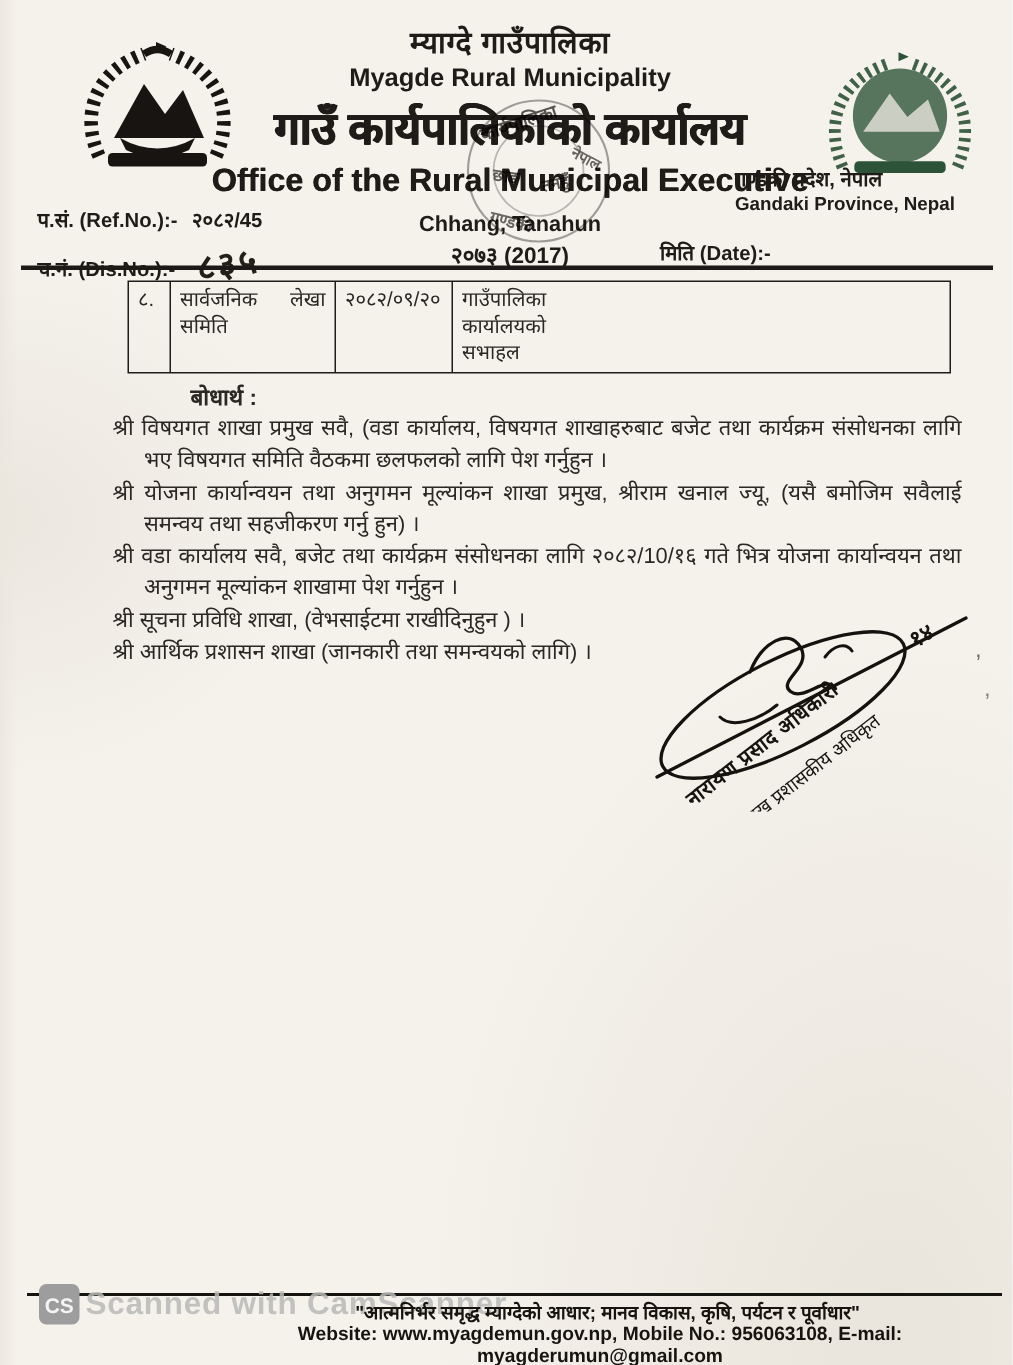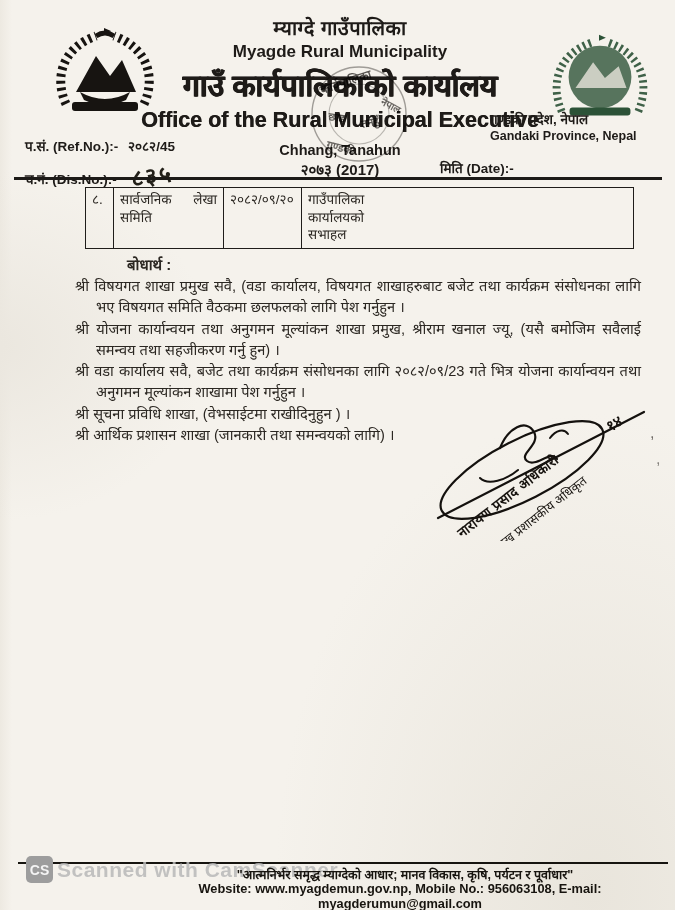--- a/index.html
+++ b/index.html
@@ -155,21 +155,21 @@
     <div class="cell c0">८.</div>
     <div class="cell c1">सार्वजनिक लेखा समिति</div>
     <div class="cell c2">२०८२/०९/२०</div>
     <div class="cell c3">गाउँपालिका कार्यालयको सभाहल</div>
   </div>
 
   <div class="abs bodhartha">बोधार्थ :</div>
   <div class="abs body-list">
     <div class="body-item">श्री विषयगत शाखा प्रमुख सवै, (वडा कार्यालय, विषयगत शाखाहरुबाट बजेट तथा कार्यक्रम संसोधनका लागि भए विषयगत समिति वैठकमा छलफलको लागि पेश गर्नुहुन ।</div>
     <div class="body-item">श्री योजना कार्यान्वयन तथा अनुगमन मूल्यांकन शाखा प्रमुख, श्रीराम खनाल ज्यू, (यसै बमोजिम सवैलाई समन्वय तथा सहजीकरण गर्नु हुन) ।</div>
-    <div class="body-item">श्री वडा कार्यालय सवै, बजेट तथा कार्यक्रम संसोधनका लागि २०८२/०९/23 गते भित्र योजना कार्यान्वयन तथा अनुगमन मूल्यांकन शाखामा पेश गर्नुहुन ।</div>
+    <div class="body-item">श्री वडा कार्यालय सवै, बजेट तथा कार्यक्रम संसोधनका लागि २०८२/10/१६ गते भित्र योजना कार्यान्वयन तथा अनुगमन मूल्यांकन शाखामा पेश गर्नुहुन ।</div>
     <div class="body-item">श्री सूचना प्रविधि शाखा, (वेभसाईटमा राखीदिनुहुन ) ।</div>
     <div class="body-item">श्री आर्थिक प्रशासन शाखा (जानकारी तथा समन्वयको लागि) ।</div>
   </div>
 
   <svg class="abs" style="left:422px; top:386px;" width="250" height="155" viewBox="0 0 250 155">
     <g stroke="#14110e" fill="none" stroke-linecap="round">
       <ellipse cx="100" cy="84" rx="90" ry="30" stroke-width="2.2" transform="rotate(-27 100 84)"></ellipse>
       <path d="M78,62 c8,-20 26,-30 34,-16 c7,13 -16,22 -7,29 c9,7 24,-12 30,-2" stroke-width="2.2"></path>
       <path d="M96,84 c-12,10 -30,16 -38,8" stroke-width="2"></path>
       <path d="M16,132 L222,26" stroke-width="2.2"></path>

